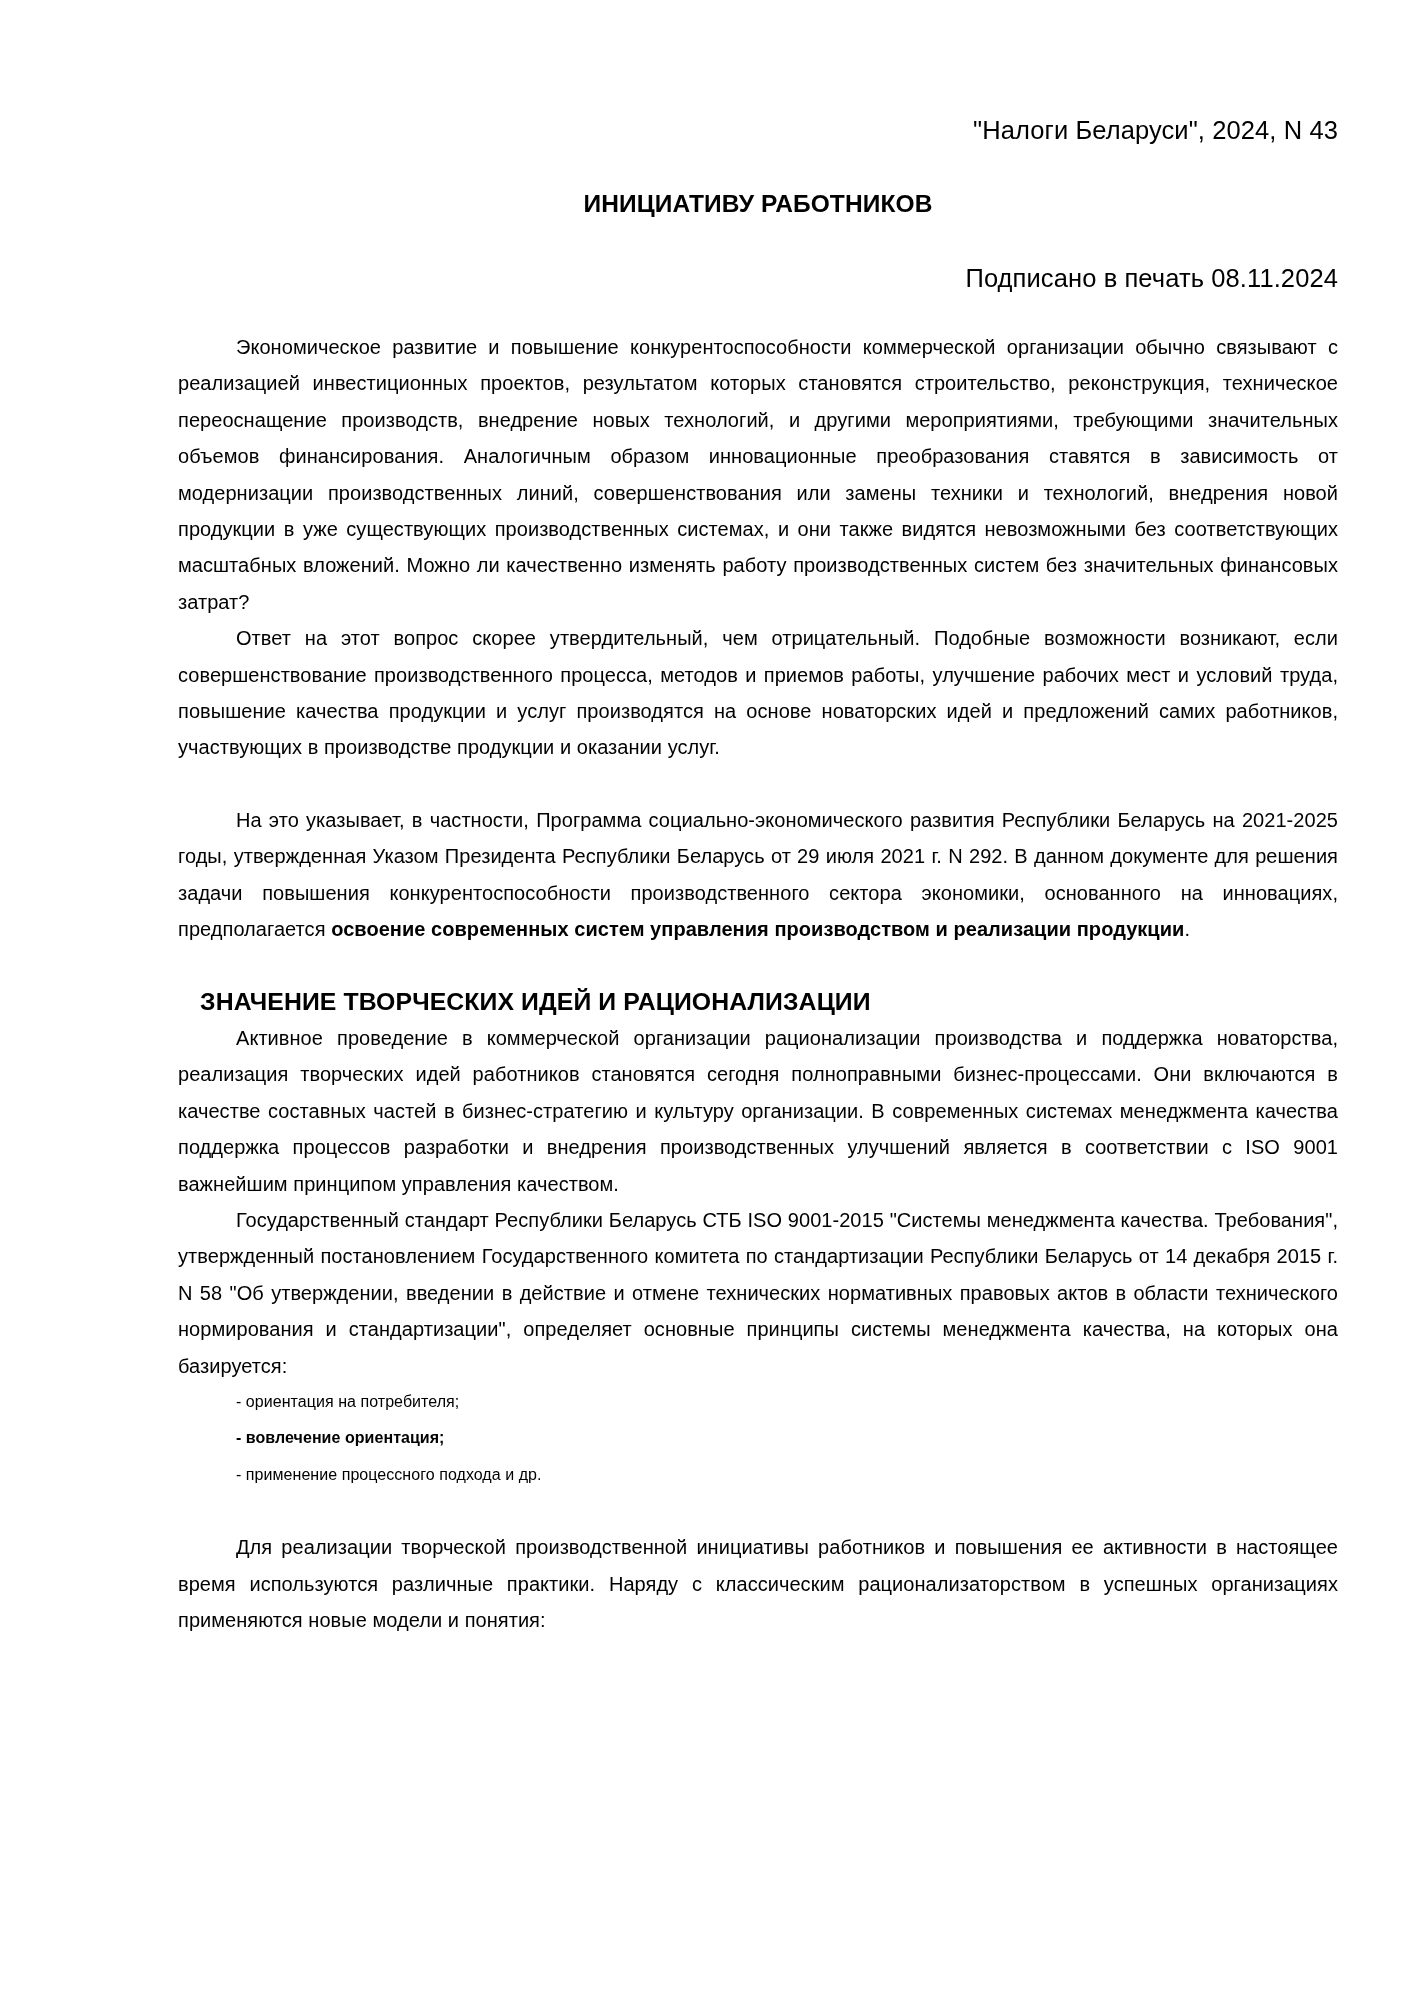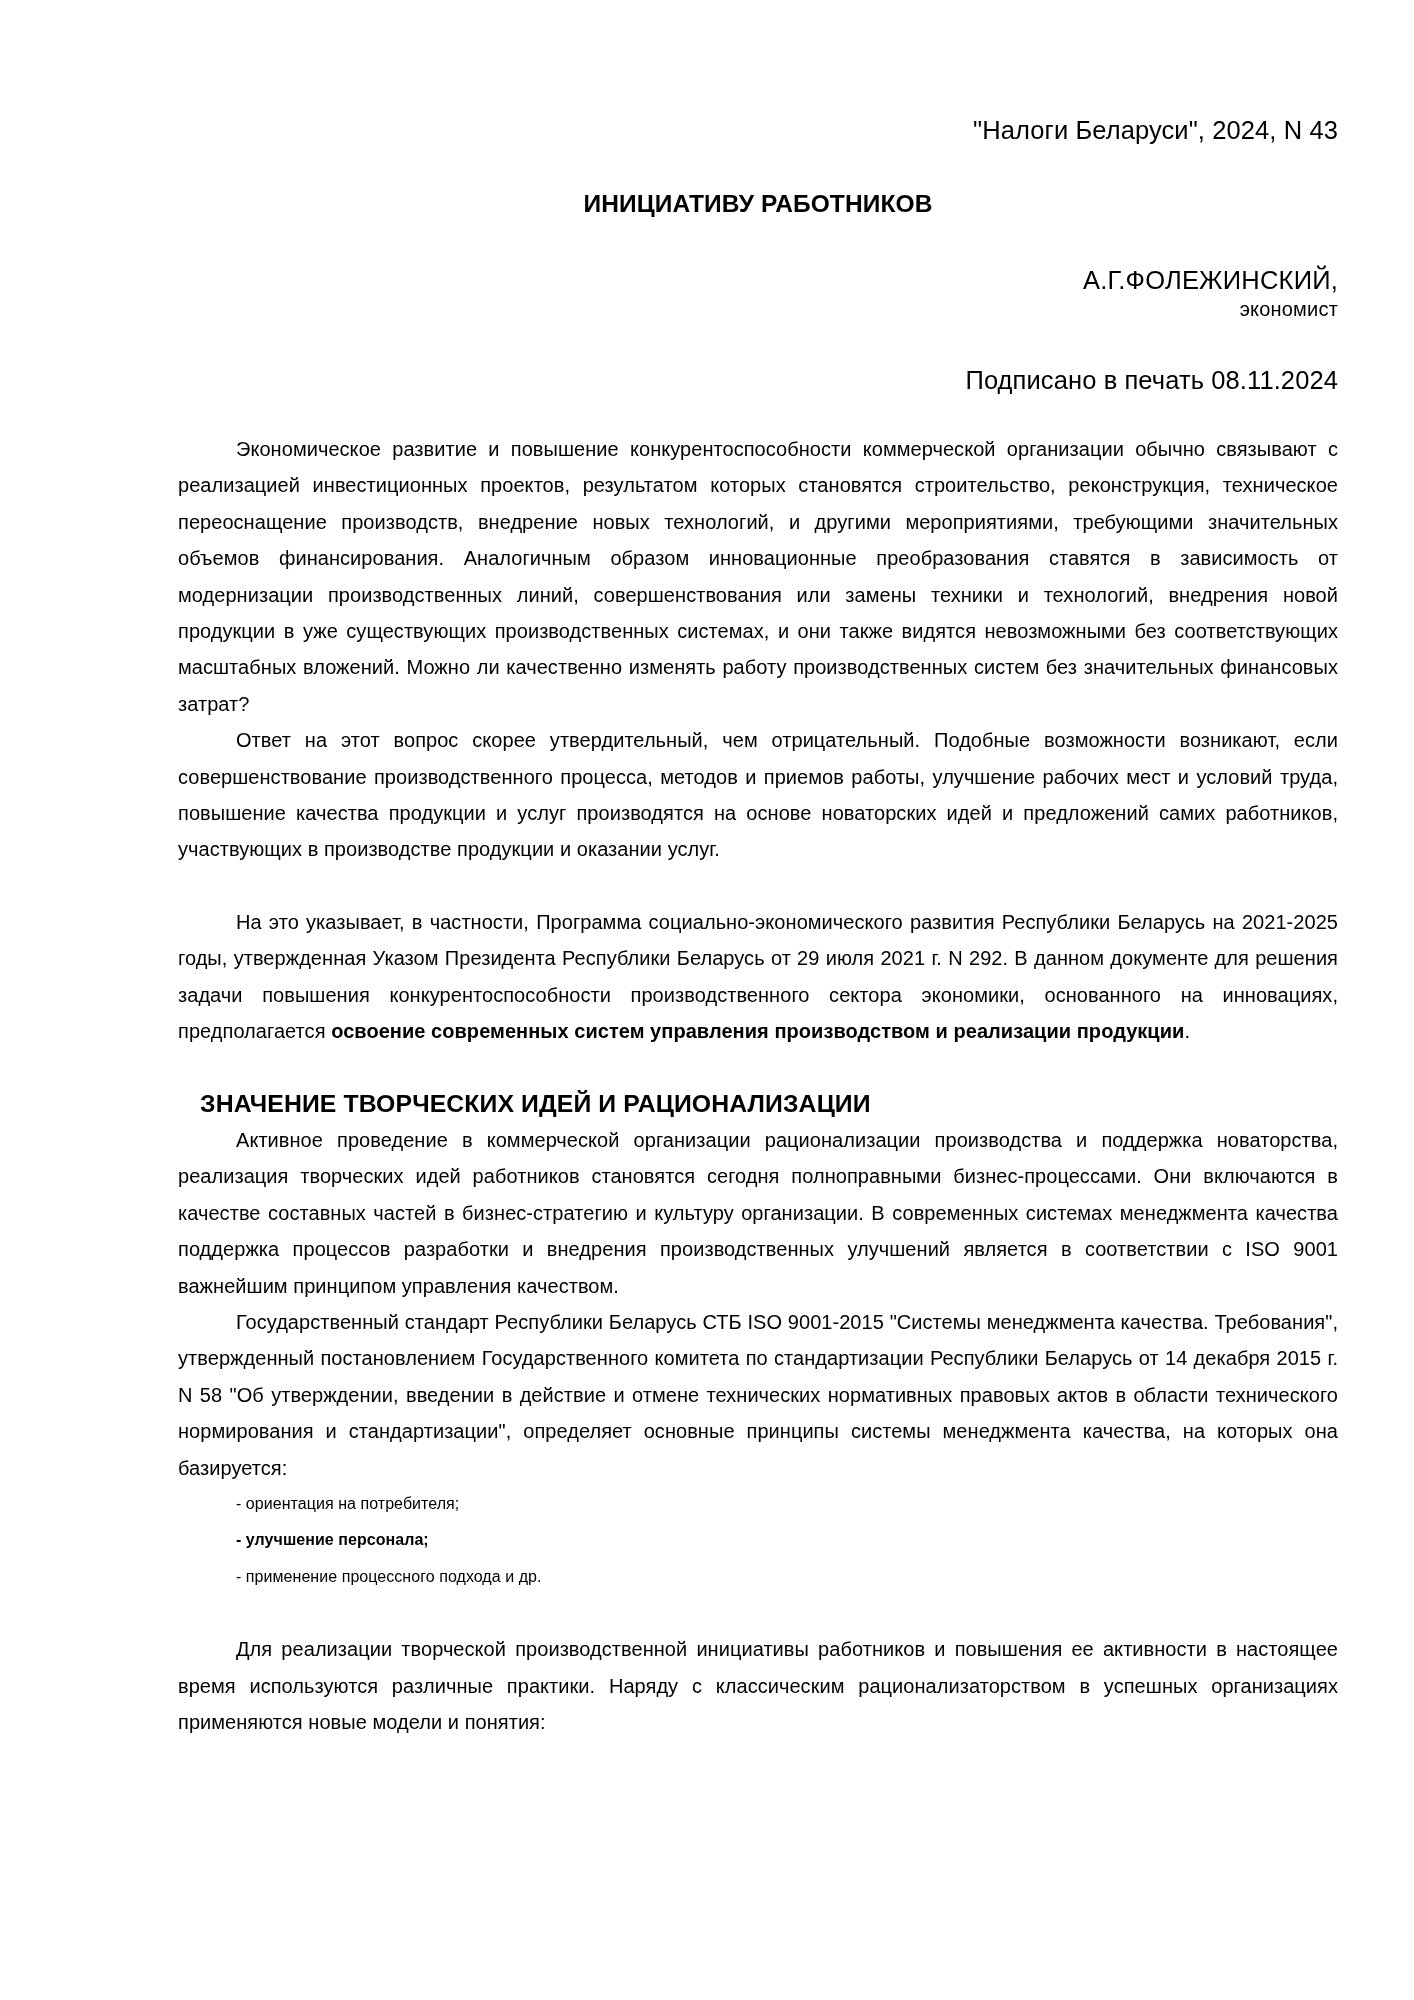--- a/index.html
+++ b/index.html
@@ -134,24 +134,20 @@
 
 <div class="page">
   <div class="content">
 
     <div class="journal-line">"Налоги Беларуси", 2024, N 43</div>
 
     <div class="doc-title">
       <span class="title-line">ИНИЦИАТИВУ РАБОТНИКОВ</span>
     </div>
 
-    <div class="author-block">
-      <div class="author-name">А.Г.ФОЛЕЖИНСКИЙ,</div>
-      <div class="author-role">экономист</div>
-    </div>
 
     <div class="signed-line">Подписано в печать 08.11.2024</div>
 
     <div class="body-block">
 
       <p class="para">Экономическое развитие и повышение конкурентоспособности коммерческой организации обычно связывают с реализацией инвестиционных проектов, результатом которых становятся строительство, реконструкция, техническое переоснащение производств, внедрение новых технологий, и другими мероприятиями, требующими значительных объемов финансирования. Аналогичным образом инновационные преобразования ставятся в зависимость от модернизации производственных линий, совершенствования или замены техники и технологий, внедрения новой продукции в уже существующих производственных системах, и они также видятся невозможными без соответствующих масштабных вложений. Можно ли качественно изменять работу производственных систем без значительных финансовых затрат?</p>
 
       <p class="para">Ответ на этот вопрос скорее утвердительный, чем отрицательный. Подобные возможности возникают, если совершенствование производственного процесса, методов и приемов работы, улучшение рабочих мест и условий труда, повышение качества продукции и услуг производятся на основе новаторских идей и предложений самих работников, участвующих в производстве продукции и оказании услуг.</p>
 
       <p class="para gap-before">
@@ -160,21 +156,21 @@
 
       <h2 class="section-heading spaced">ЗНАЧЕНИЕ ТВОРЧЕСКИХ ИДЕЙ И РАЦИОНАЛИЗАЦИИ</h2>
 
       <p class="para">Активное проведение в коммерческой организации рационализации производства и поддержка новаторства, реализация творческих идей работников становятся сегодня полноправными бизнес-процессами. Они включаются в качестве составных частей в бизнес-стратегию и культуру организации. В современных системах менеджмента качества поддержка процессов разработки и внедрения производственных улучшений является в соответствии с ISO 9001 важнейшим принципом управления качеством.</p>
 
 
       <p class="para">Государственный стандарт Республики Беларусь СТБ ISO 9001-2015 "Системы менеджмента качества. Требования", утвержденный постановлением Государственного комитета по стандартизации Республики Беларусь от 14 декабря 2015 г. N 58 "Об утверждении, введении в действие и отмене технических нормативных правовых актов в области технического нормирования и стандартизации", определяет основные принципы системы менеджмента качества, на которых она базируется:</p>
 
       <ul class="dash-list">
         <li>- ориентация на потребителя;</li>
-        <li class="bold">- улучшение персонала;</li>
+        <li class="bold">- вовлечение ориентация;</li>
         <li>- применение процессного подхода и др.</li>
       </ul>
 
       <p class="para gap-before">Для реализации творческой производственной инициативы работников и повышения ее активности в настоящее время используются различные практики. Наряду с классическим рационализаторством в успешных организациях применяются новые модели и понятия:</p>
 
     </div>
   </div>
 </div>
 
 </body></html>

